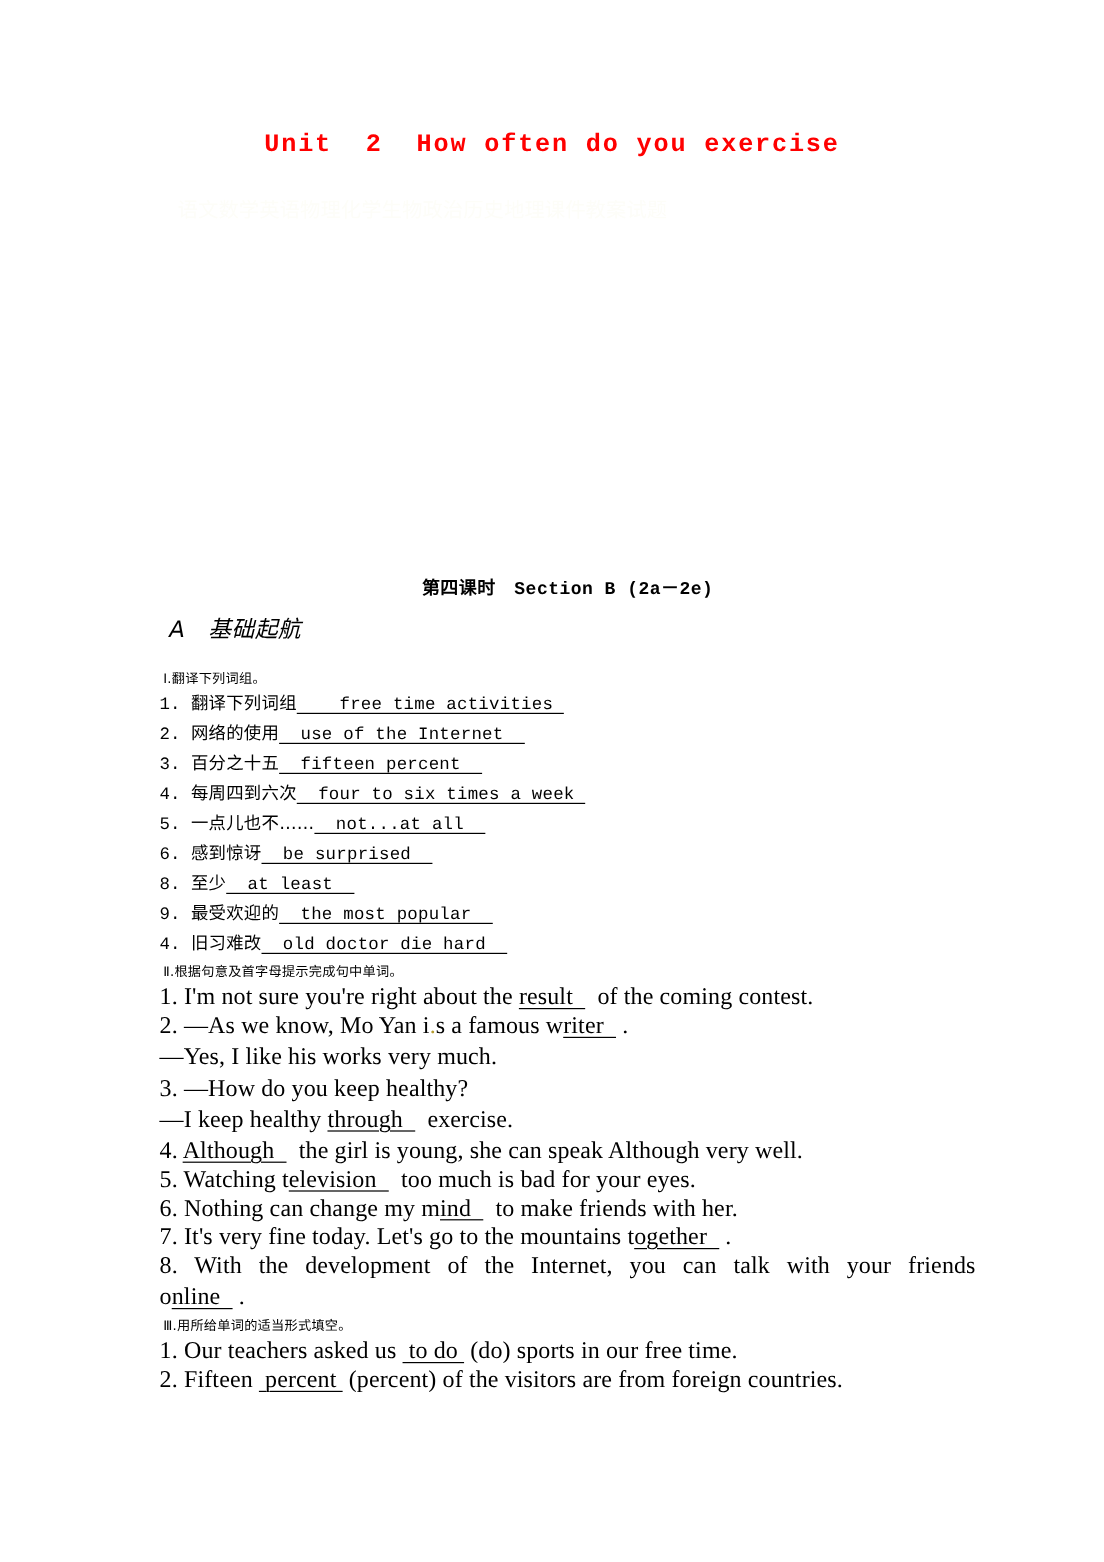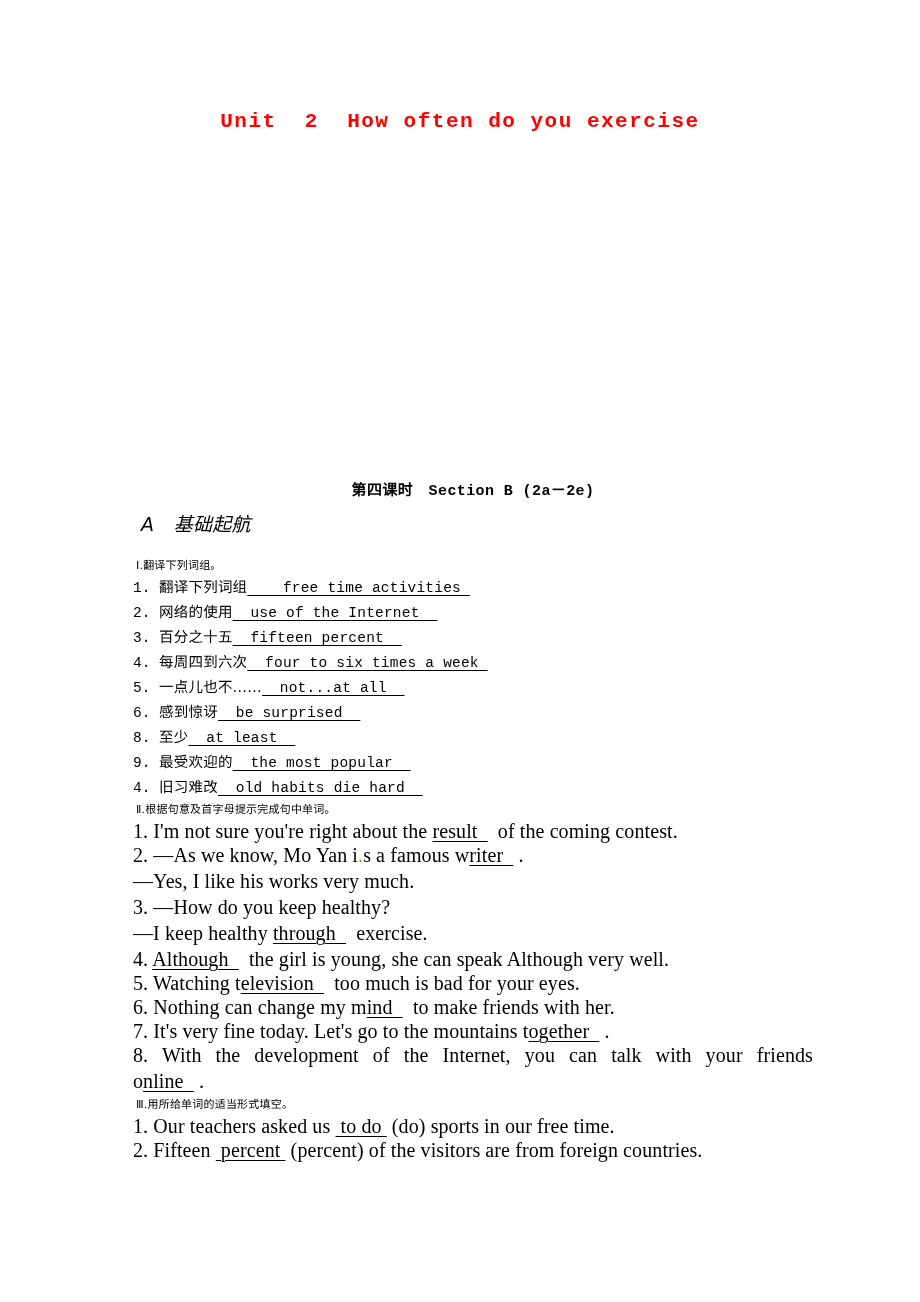--- a/index.html
+++ b/index.html
@@ -159,21 +159,21 @@
 
     <div id="translation-list">
         <div class="trans-row"><span class="num">1.</span><span> </span><span class="cn">翻译下列词组</span><span class="ans">    free time activities </span></div>
         <div class="trans-row"><span class="num">2.</span><span> </span><span class="cn">网络的使用</span><span class="ans">  use of the Internet  </span></div>
         <div class="trans-row"><span class="num">3.</span><span> </span><span class="cn">百分之十五</span><span class="ans">  fifteen percent  </span></div>
         <div class="trans-row"><span class="num">4.</span><span> </span><span class="cn">每周四到六次</span><span class="ans">  four to six times a week </span></div>
         <div class="trans-row"><span class="num">5.</span><span> </span><span class="cn">一点儿也不……</span><span class="ans">  not...at all  </span></div>
         <div class="trans-row"><span class="num">6.</span><span> </span><span class="cn">感到惊讶</span><span class="ans">  be surprised  </span></div>
         <div class="trans-row"><span class="num">8.</span><span> </span><span class="cn">至少</span><span class="ans">  at least  </span></div>
         <div class="trans-row"><span class="num">9.</span><span> </span><span class="cn">最受欢迎的</span><span class="ans">  the most popular  </span></div>
-        <div class="trans-row"><span class="num">4.</span><span> </span><span class="cn">旧习难改</span><span class="ans">  old habits die hard  </span></div>
+        <div class="trans-row"><span class="num">4.</span><span> </span><span class="cn">旧习难改</span><span class="ans">  old doctor die hard  </span></div>
       </div>
 
     <div class="roman-head"><span>Ⅱ.</span><span>根据句意及首字母提示完成句中单词。</span></div>
 
     <div id="fill-letter-list">
         <div class="sent"><span>1. </span><span>I'm not sure you're right about the </span><span class="blank">result  </span><span>  of the coming contest.</span></div>
         <div class="sent"><span>2. </span><span>—As we know, Mo Yan i</span><span class="dot-mark">.</span><span>s a famous w</span><span class="blank">riter  </span><span> .</span></div>
         <div class="sent loose"><span>—Yes, I like his works very much.</span></div>
         <div class="sent"><span>3. </span><span>—How do you keep healthy?</span></div>
         <div class="sent loose"><span>—I keep healthy </span><span class="blank">through  </span><span>  exercise.</span></div>

